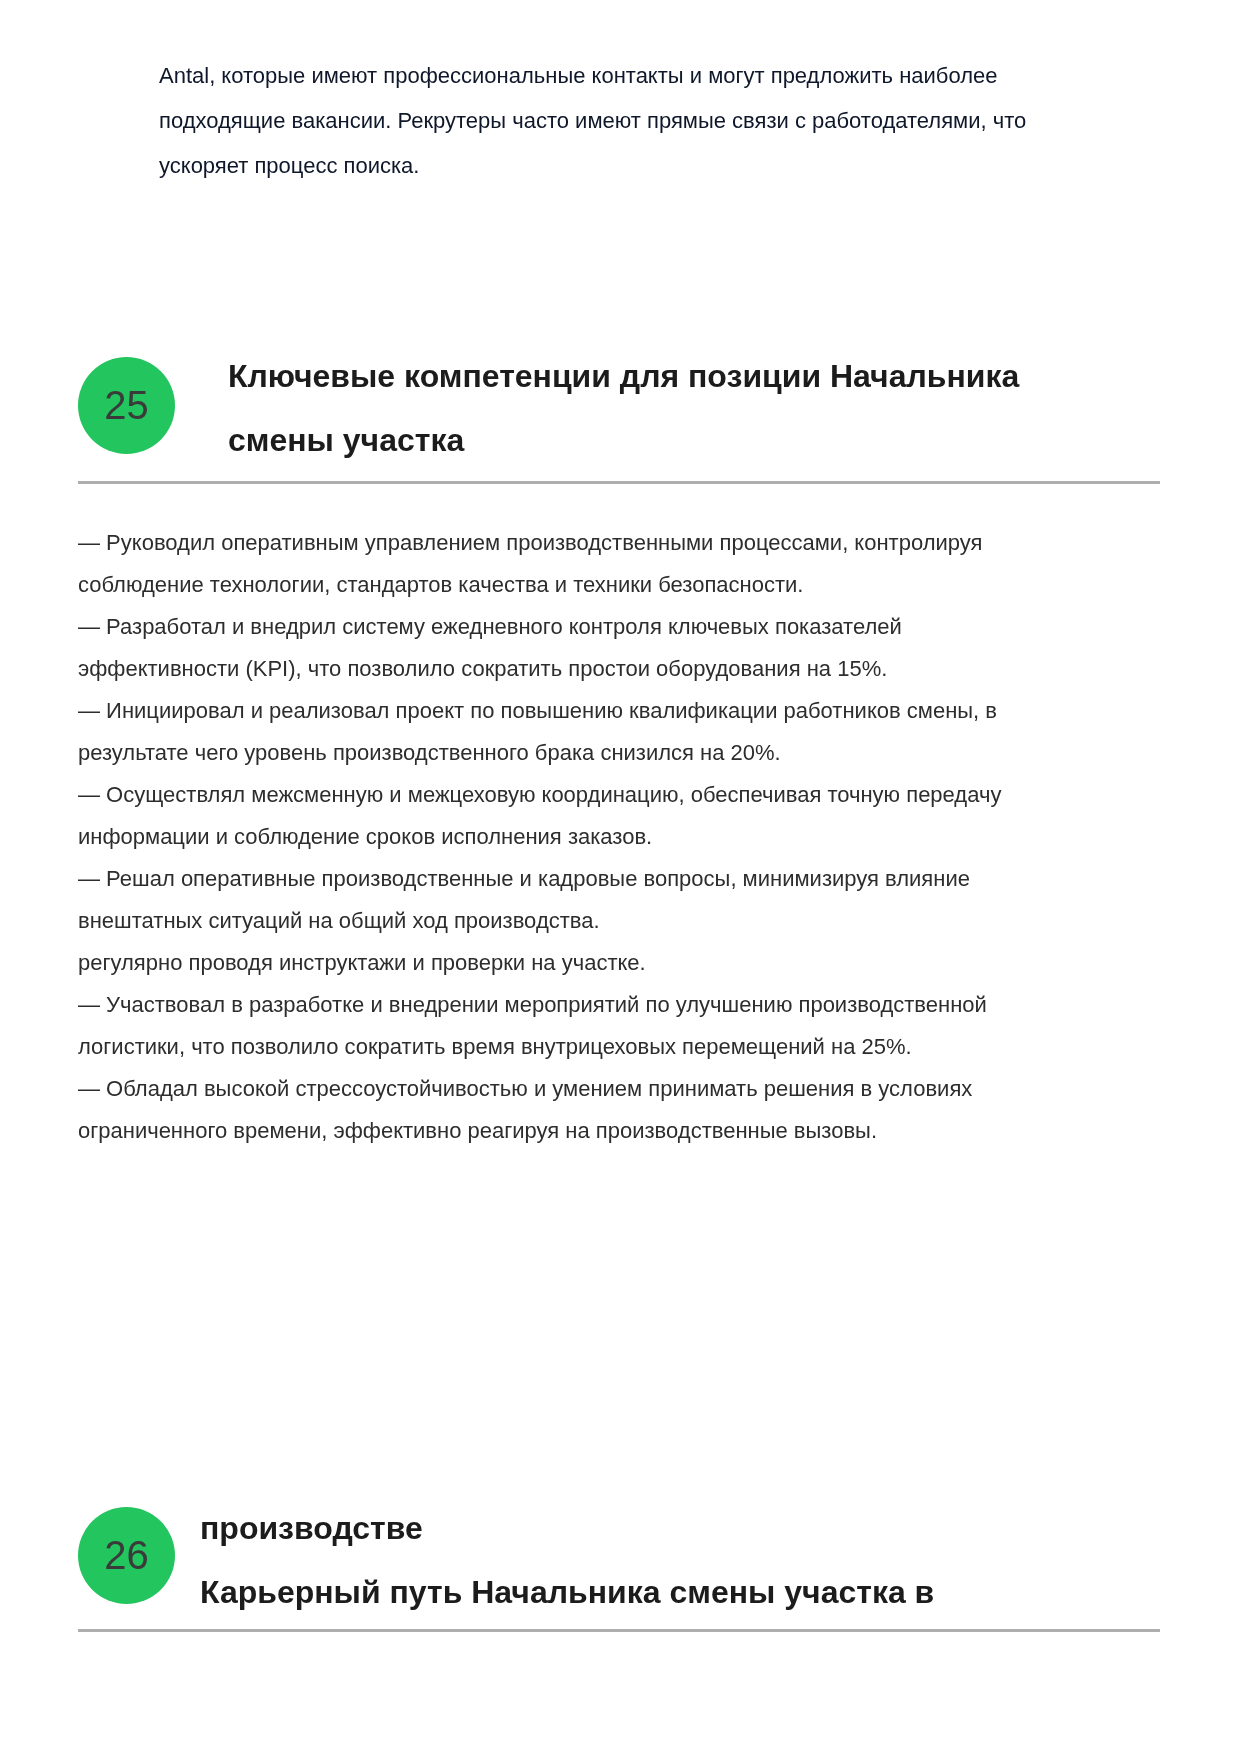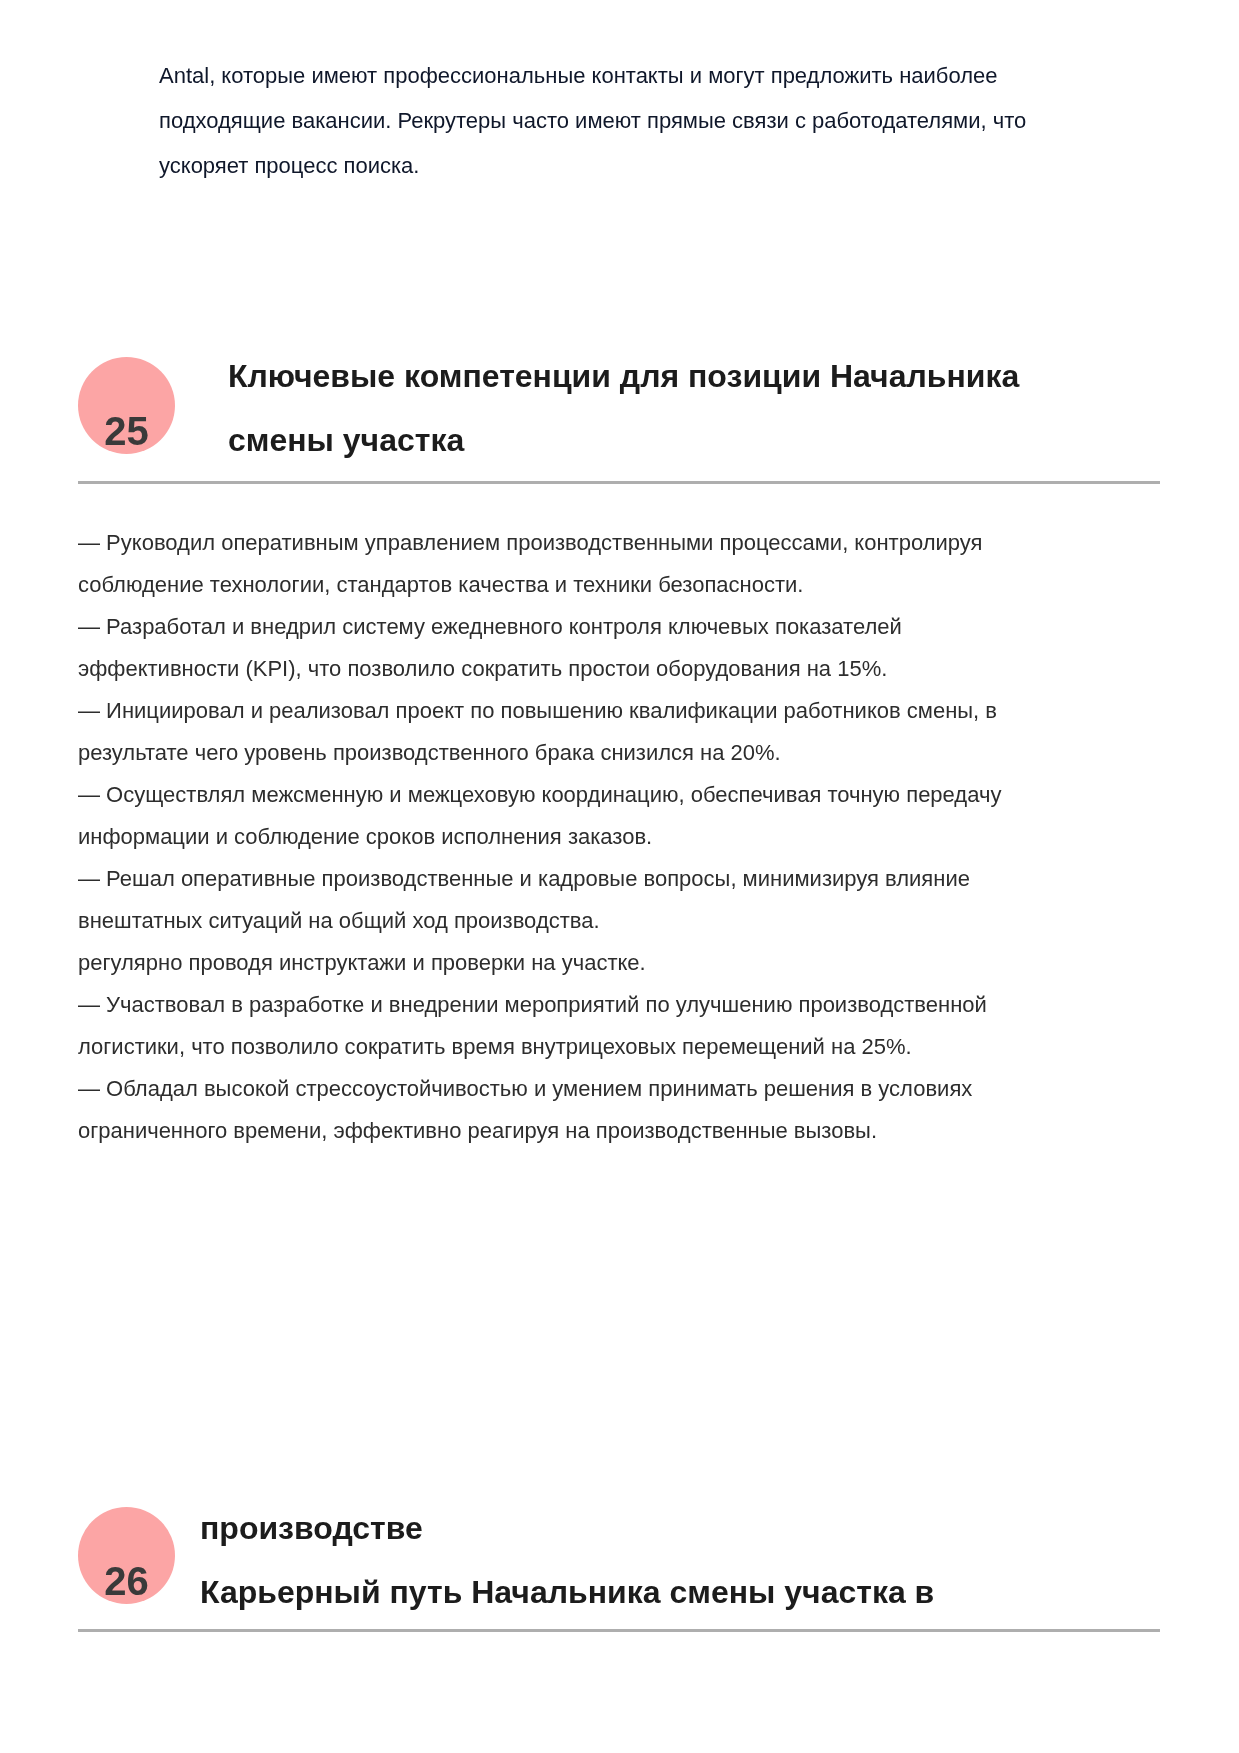--- a/index.html
+++ b/index.html
@@ -26,26 +26,26 @@
     color: #0f172a;
   }
 
   
   .num-circle {
     position: absolute;
     left: 78px;
     width: 97px;
     height: 97px;
     border-radius: 50%;
-    background: #fca5a5;
+    background: #22c55e;
     display: flex;
-    align-items: flex-end;
+    align-items: center;
     justify-content: center;
     font-size: 40px;
-    font-weight: 700;
+    font-weight: 400;
     color: #3a3a3a;
   }
   .circle-25 { top: 357px; }
   .circle-26 { top: 1507px; }
 
   .section-title {
     position: absolute;
     left: 200px;
     width: 965px;
     margin: 0;

